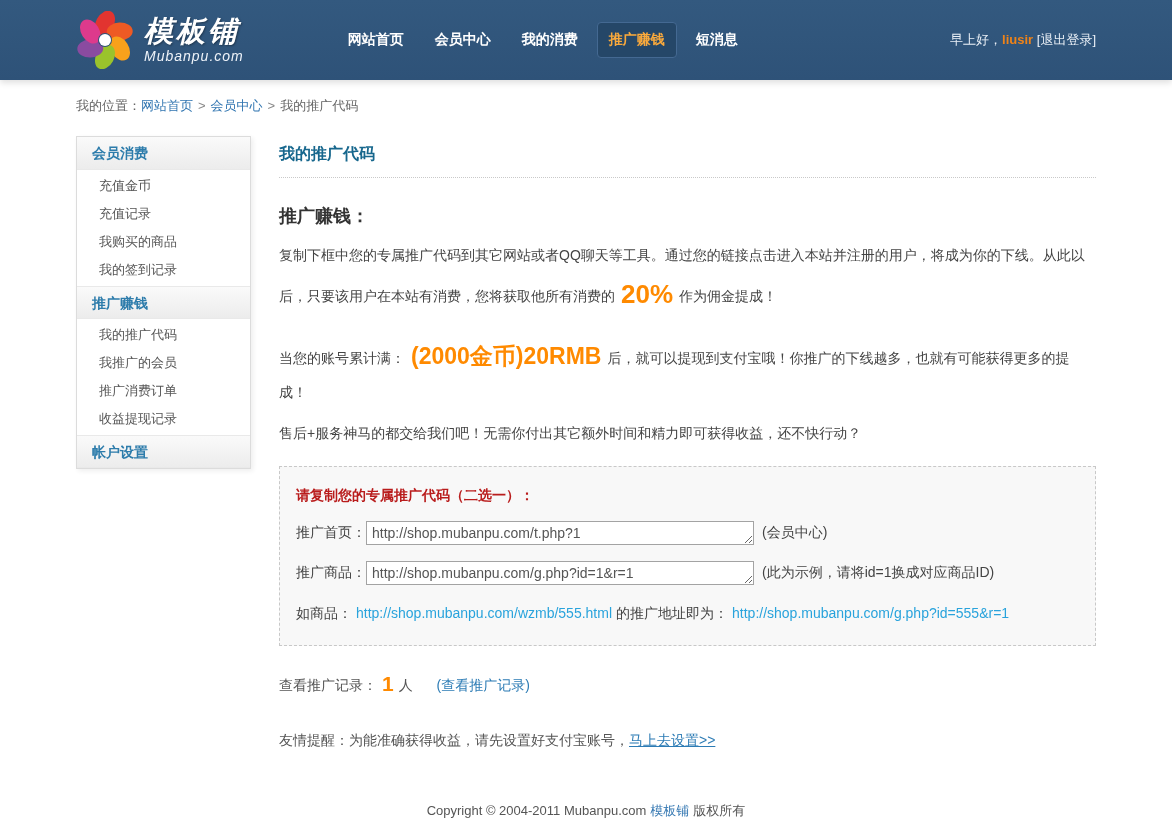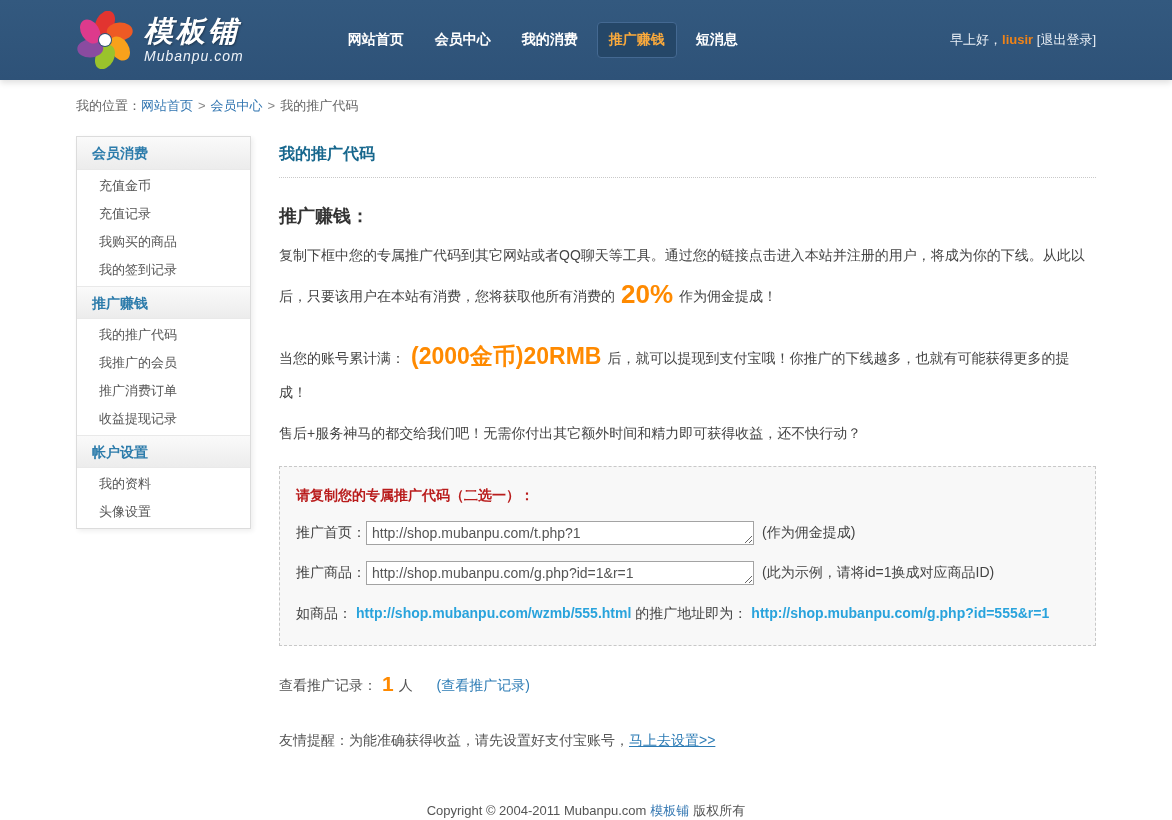--- a/index.html
+++ b/index.html
@@ -80,21 +80,21 @@
   .promo-row .row-label { white-space: nowrap; }
   .promo-row textarea {
     width: 388px; height: 24px; resize: both;
     border: 1px solid #a3a3a3; background: #fff;
     font-family: "Liberation Sans", "DejaVu Sans", sans-serif;
     font-size: 14px; color: #555; padding: 2px 5px;
     overflow: hidden; line-height: 18px;
   }
   .promo-row .row-note { margin-left: 8px; white-space: nowrap; }
   .promo-example { margin-top: 16px; font-size: 14px; color: #444; line-height: 1.8; }
-  .url-link { color: #29a3dc; text-decoration: none; cursor: pointer; margin: 0 4px; word-break: break-all; font-weight: bold; }
+  .url-link { color: #29a3dc; text-decoration: none; cursor: pointer; margin: 0 4px; word-break: break-all; }
   
   .stats-line { margin-top: 26px; font-size: 14px; color: #555; }
   .stats-count { color: #ff8a00; font-weight: bold; font-size: 21px; margin: 0 5px; vertical-align: -1px; }
   .stats-link { color: #2d7cb5; text-decoration: none; cursor: pointer; margin-left: 20px; }
   .reminder-line { margin-top: 36px; font-size: 14px; color: #555; }
   .reminder-link { color: #2d7cb5; text-decoration: underline; cursor: pointer; }
   
   .footer { margin-top: 52px; padding-bottom: 80px; text-align: center; font-size: 13px; color: #555; }
   .footer .brand-link { color: #3276b1; text-decoration: none; cursor: pointer; margin: 0 4px; }
 </style>
@@ -152,24 +152,20 @@
         <div class="side-item">我的签到记录</div>
       </div>
       <div class="side-section-title mid">推广赚钱</div>
       <div class="side-list">
         <div class="side-item">我的推广代码</div>
         <div class="side-item">我推广的会员</div>
         <div class="side-item">推广消费订单</div>
         <div class="side-item">收益提现记录</div>
       </div>
       <div class="side-section-title mid">帐户设置</div>
-      <div class="side-list">
-        <div class="side-item">我的资料</div>
-        <div class="side-item">头像设置</div>
-      </div>
     </div>
 
     <div class="main">
       <div class="page-title">我的推广代码</div>
 
       <div class="intro-heading">推广赚钱：</div>
 
       <div class="para">
         <span>复制下框中您的专属推广代码到其它网站或者QQ聊天等工具。通过您的链接点击进入本站并注册的用户，将成为你的下线。从此以后，只要该用户在本站有消费，您将获取他所有消费的</span><span class="big-orange">20%</span><span>作为佣金提成！</span>
       </div>
@@ -179,21 +175,21 @@
       </div>
 
       <div class="para">售后+服务神马的都交给我们吧！无需你付出其它额外时间和精力即可获得收益，还不快行动？</div>
 
       <div class="promo-box">
         <div class="promo-heading">请复制您的专属推广代码（二选一）：</div>
 
         <div class="promo-row">
           <span class="row-label">推广首页：</span>
           <textarea class="promo-input" spellcheck="false" style="">http://shop.mubanpu.com/t.php?1</textarea>
-          <span class="row-note">(作为佣金提成)</span>
+          <span class="row-note">(会员中心)</span>
         </div>
 
         <div class="promo-row">
           <span class="row-label">推广商品：</span>
           <textarea class="promo-input" spellcheck="false" style="">http://shop.mubanpu.com/g.php?id=1&amp;r=1</textarea>
           <span class="row-note">(此为示例，请将id=1换成对应商品ID)</span>
         </div>
 
         <div class="promo-example">
           <span>如商品：</span><span class="url-link">http://shop.mubanpu.com/wzmb/555.html</span><span>的推广地址即为：</span><span class="url-link">http://shop.mubanpu.com/g.php?id=555&amp;r=1</span>

